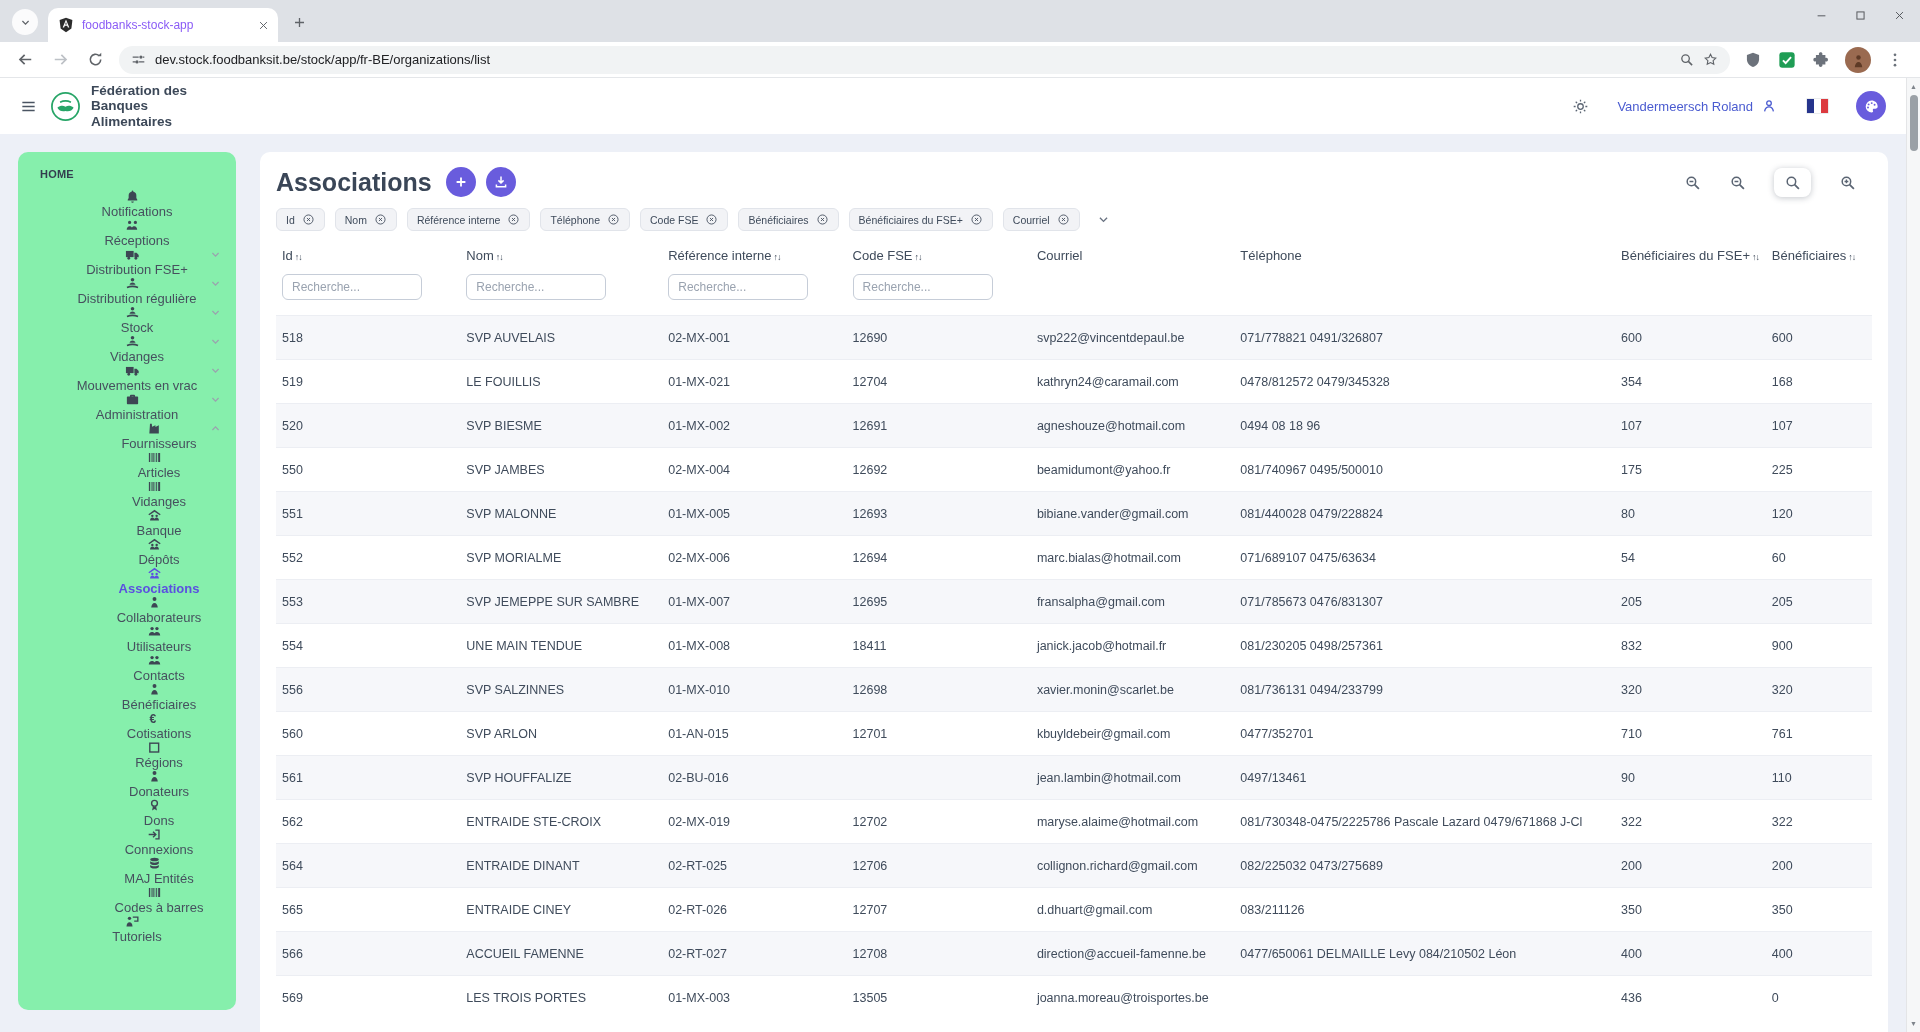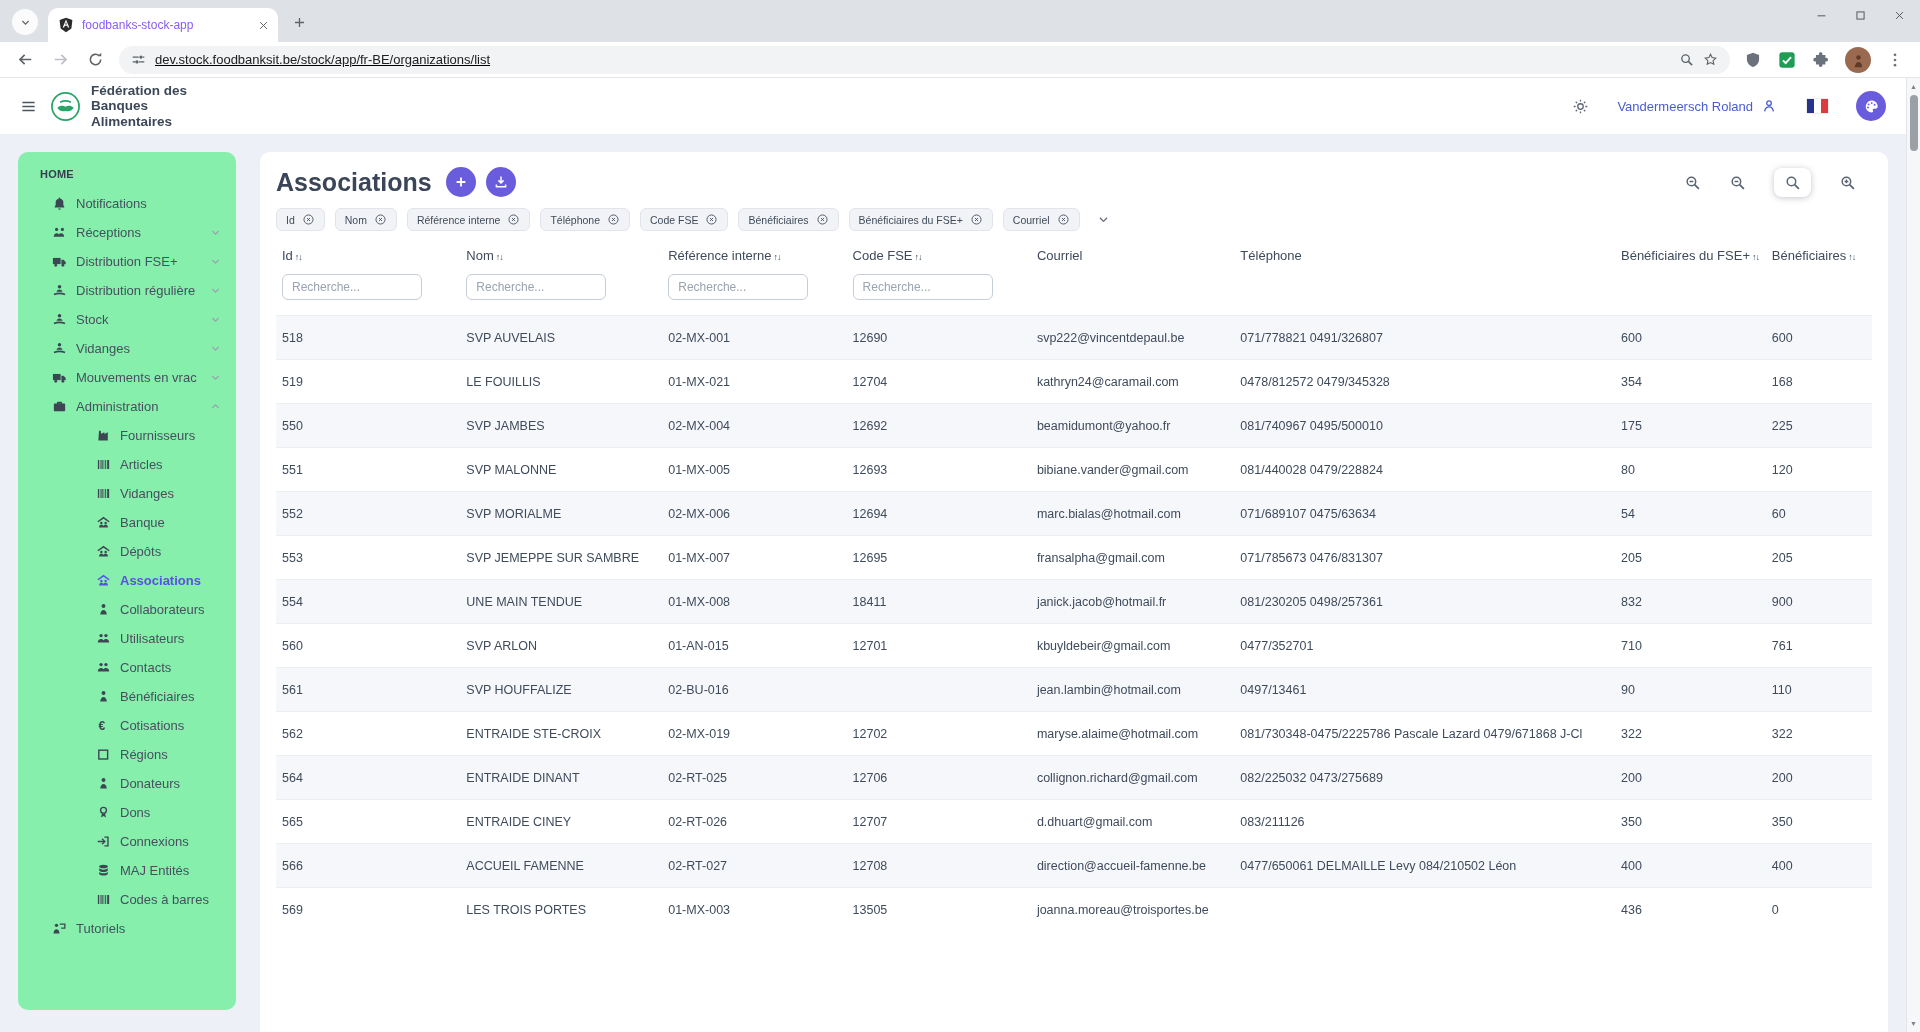--- a/index.html
+++ b/index.html
@@ -20,21 +20,21 @@
   .tab-close{width:13px;height:13px;color:#5f6368;cursor:pointer;flex:none;}
   .newtab{width:26px;height:26px;margin:0 0 7px 8px;display:flex;align-items:center;justify-content:center;color:#5f6368;cursor:pointer;}
   .newtab .ic{width:15px;height:15px;}
   .win-controls{position:absolute;right:14px;top:9px;display:flex;gap:26px;color:#53565b;}
   .win-controls .ic{width:13px;height:13px;cursor:pointer;}
 
   .toolbar{height:36px;background:#fff;display:flex;align-items:center;padding:0 8px;border-bottom:1px solid #e4e6e9;box-sizing:border-box;}
   .navic{width:17px;height:17px;color:#5f6368;margin:0 9px;cursor:pointer;flex:none;}
   .navic.disabled{color:#bdc1c6;}
   .urlbar{flex:1;height:28px;background:#f1f3f4;border-radius:14px;display:flex;align-items:center;
-    padding:0 12px;margin:0 6px;gap:9px;cursor:text;text-decoration:underline;}
+    padding:0 12px;margin:0 6px;gap:9px;cursor:text;}
   .urlbar .ic{width:15px;height:15px;color:#5f6368;flex:none;}
   .url-text{flex:1;font-size:13px;color:#202124;white-space:nowrap;overflow:hidden;}
   .extic{width:18px;height:18px;color:#6c727b;margin:0 8px;cursor:pointer;flex:none;}
   .avatar{width:26px;height:26px;border-radius:50%;background:#9a6a50;margin:0 7px;
     display:flex;align-items:center;justify-content:center;color:#5e3a26;cursor:pointer;flex:none;overflow:hidden;}
   .avatar .ic{width:17px;height:17px;margin-top:3px;}
 
   
   .page{position:absolute;top:78px;left:0;width:1906px;height:954px;background:#edf0f7;overflow:hidden;}
   .appheader{height:56px;background:#fff;display:flex;align-items:center;padding:0 20px;}
@@ -49,21 +49,21 @@
   .flag i{flex:1;}
   .flag .fb{background:#26348c;}.flag .fw{background:#fff;}.flag .fr{background:#dc3a3f;}
   .palettebtn{width:30px;height:30px;border-radius:50%;background:#695cdd;display:flex;align-items:center;justify-content:center;cursor:pointer;flex:none;}
   .palettebtn .ic{width:17px;height:17px;}
 
   .content{display:flex;padding:18px 18px 0;gap:24px;height:calc(100% - 56px);box-sizing:border-box;}
 
   
   .sidebar{width:218px;background:#86efac;border-radius:10px;padding-top:16px;box-sizing:border-box;height:858px;flex:none;}
   .section{font-size:11px;font-weight:bold;color:#333e4e;padding:0 0 9px 22px;letter-spacing:.2px;}
-  .nav-item{height:29px;display:flex;align-items:center;padding:0 14px 0 34px;color:#46505e;cursor:pointer;}
+  .nav-item{height:29px;display:flex;align-items:center;padding:0 14px 0 34px;color:#46505e;cursor:pointer;flex-direction:column;}
   .nav-item .nav-icon{width:15px;height:15px;margin-right:9px;color:#3d4754;flex:none;}
   .nav-item .nav-label{font-size:13px;white-space:nowrap;}
   .nav-item .nav-chevron{margin-left:auto;width:13px;height:13px;color:#9aa2ae;flex:none;}
   .nav-item.child{padding-left:46px;margin-left:32px;}
   .nav-item.active{color:#5b50e0;font-weight:bold;}
   .nav-item.active .nav-icon{color:#5b50e0;}
 
   
   .panel{flex:1;background:#fff;border-radius:10px;padding:12px 16px 0;box-sizing:border-box;height:920px;overflow:hidden;}
   .panel-head{display:flex;align-items:center;height:36px;}
@@ -737,20 +737,31 @@
                 <td>LE FOUILLIS</td>
                 <td>01-MX-021</td>
                 <td>12704</td>
                 <td>kathryn24@caramail.com</td>
                 <td>0478/812572 0479/345328</td>
                 <td>354</td>
                 <td>168</td>
                 <td class="actions"></td>
               </tr>
               <tr>
+                <td>520</td>
+                <td>SVP BIESME</td>
+                <td>01-MX-002</td>
+                <td>12691</td>
+                <td>agneshouze@hotmail.com</td>
+                <td>0494 08 18 96</td>
+                <td>107</td>
+                <td>107</td>
+                <td class="actions"></td>
+              </tr>
+              <tr>
                 <td>550</td>
                 <td>SVP JAMBES</td>
                 <td>02-MX-004</td>
                 <td>12692</td>
                 <td>beamidumont@yahoo.fr</td>
                 <td>081/740967 0495/500010</td>
                 <td>175</td>
                 <td>225</td>
                 <td class="actions"></td>
               </tr>
@@ -792,20 +803,31 @@
                 <td>UNE MAIN TENDUE</td>
                 <td>01-MX-008</td>
                 <td>18411</td>
                 <td>janick.jacob@hotmail.fr</td>
                 <td>081/230205 0498/257361</td>
                 <td>832</td>
                 <td>900</td>
                 <td class="actions"></td>
               </tr>
               <tr>
+                <td>556</td>
+                <td>SVP SALZINNES</td>
+                <td>01-MX-010</td>
+                <td>12698</td>
+                <td>xavier.monin@scarlet.be</td>
+                <td>081/736131 0494/233799</td>
+                <td>320</td>
+                <td>320</td>
+                <td class="actions"></td>
+              </tr>
+              <tr>
                 <td>560</td>
                 <td>SVP ARLON</td>
                 <td>01-AN-015</td>
                 <td>12701</td>
                 <td>kbuyldebeir@gmail.com</td>
                 <td>0477/352701</td>
                 <td>710</td>
                 <td>761</td>
                 <td class="actions"></td>
               </tr>

